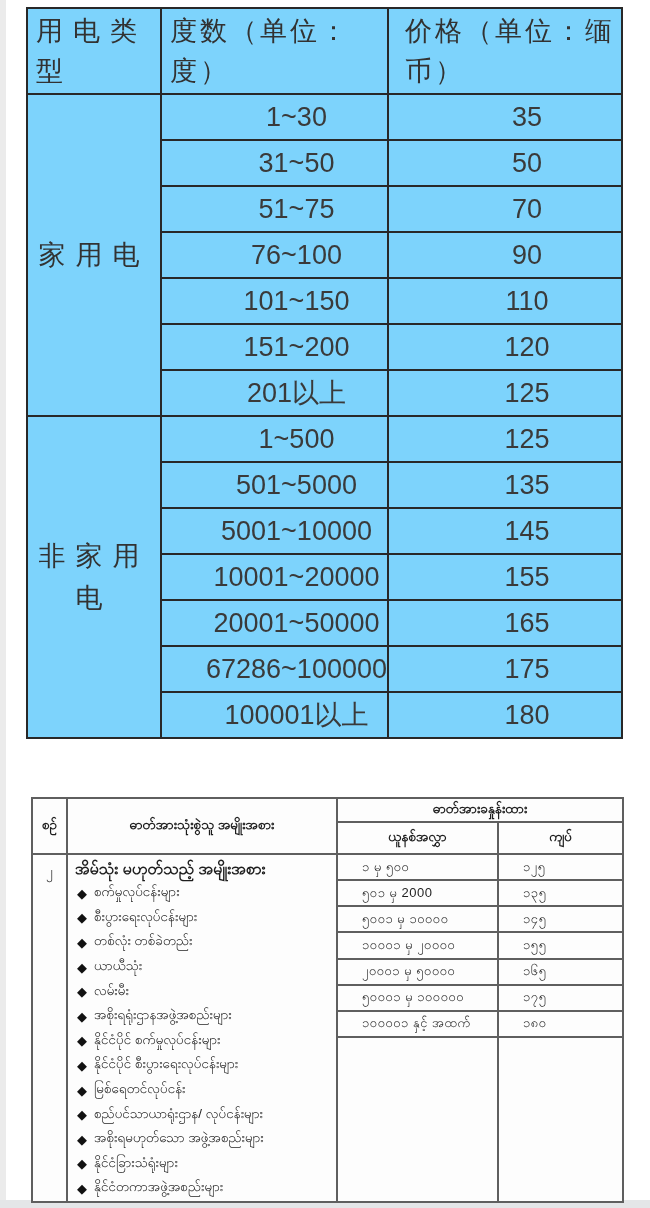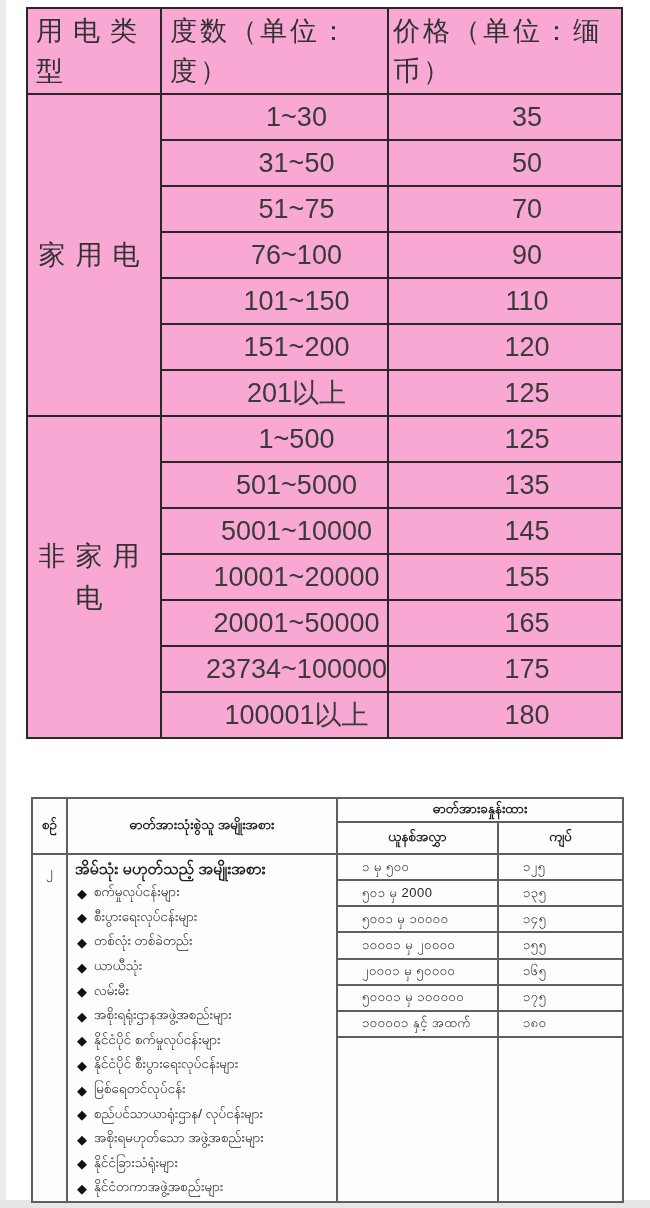--- a/index.html
+++ b/index.html
@@ -23,39 +23,39 @@
     width: 650px; height: 8px;
     background: #e4e6e8;
   }
 
   
   table.t1 {
     position: absolute; left: 26px; top: 7px;
     width: 595px;
     border-collapse: collapse;
     table-layout: fixed;
-    background: #f9a8d4;
+    background: #7dd3fc;
   }
   .t1 th, .t1 td {
     border: 2px solid #282828;
     color: #323232;
     font-weight: 400;
     overflow: hidden;
   }
   .t1 thead tr { height: 81px; }
   .t1 thead th {
     font-size: 27px;
     line-height: 40px;
     text-align: left;
     vertical-align: middle;
     letter-spacing: 3px;
     padding: 2px 22px 2px 8px;
   }
   .t1 thead th.h1 { letter-spacing: 10px; padding: 2px 4px 2px 8px; }
-  .t1 thead th.h3 { padding: 2px 6px 2px 4px; }
+  .t1 thead th.h3 { padding: 2px 6px 2px 16px; }
   .t1 tbody tr { height: 46px; }
   .t1 tbody td {
     font-size: 27px;
     text-align: center;
     vertical-align: middle;
     color: #3a3a3a;
     padding-left: 44px;
   }
   .t1 td.glabel {
     font-size: 27px;
@@ -190,21 +190,21 @@
     </tr>
     <tr>
       <td>10001~20000</td>
       <td>155</td>
     </tr>
     <tr>
       <td>20001~50000</td>
       <td>165</td>
     </tr>
     <tr>
-      <td>23734~100000</td>
+      <td>67286~100000</td>
       <td>175</td>
     </tr>
     <tr>
       <td>100001以上</td>
       <td>180</td>
     </tr>
   </tbody>
 </table>
 
 <table class="t2">

